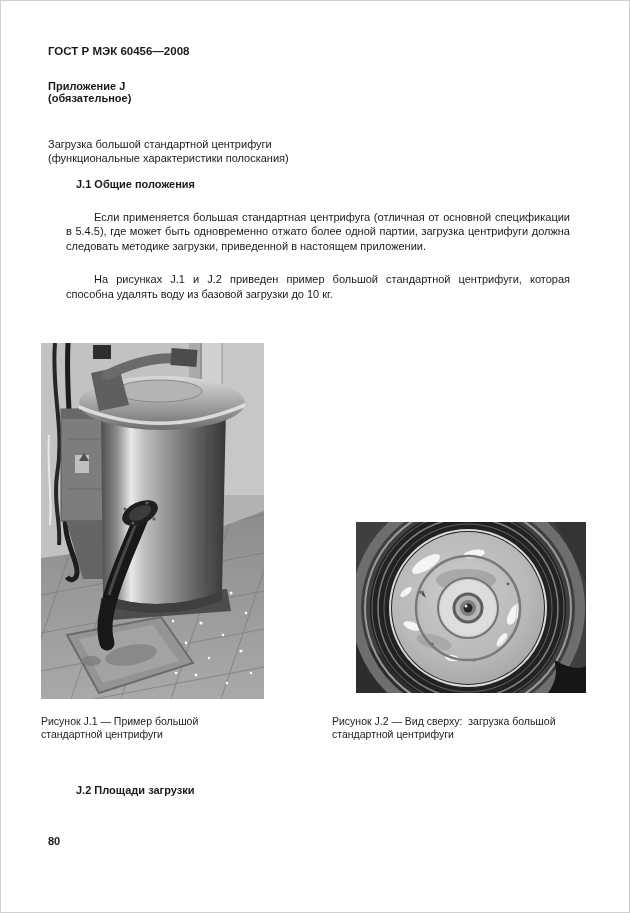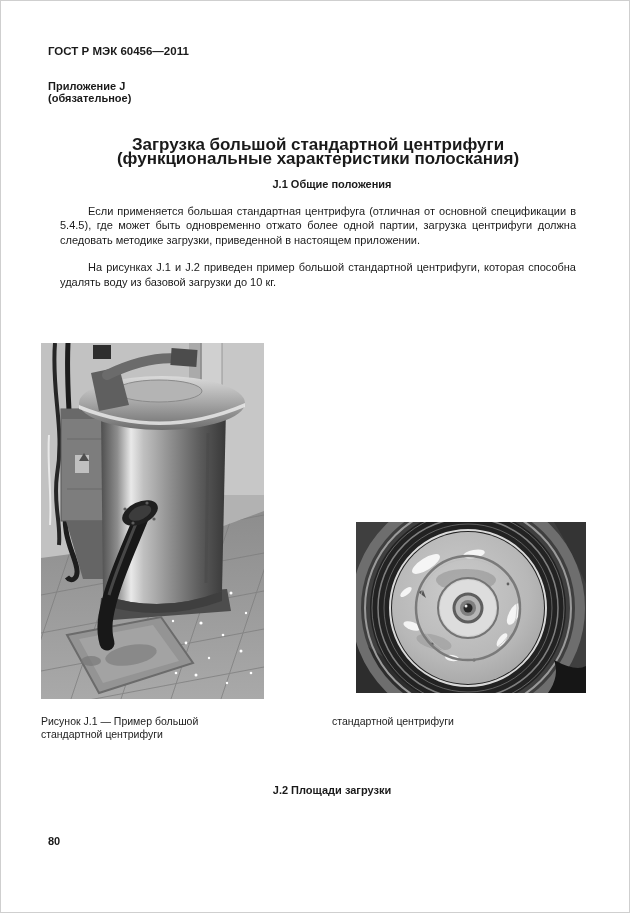--- a/index.html
+++ b/index.html
@@ -3,40 +3,40 @@
 <meta charset="utf-8">
 <style>
   html,body{margin:0;padding:0;background:#ffffff;}
   .page{
     position:relative;width:630px;height:913px;background:#ffffff;
     font-family:"Liberation Sans",sans-serif;color:#1a1a1a;
     overflow:hidden;border:1px solid #cfcfcf;box-sizing:border-box;
   }
   .hdr{position:absolute;left:47px;top:44px;font-weight:bold;font-size:11.5px;white-space:nowrap;}
   .annex{position:absolute;left:47px;top:79px;width:540px;text-align:left;font-weight:bold;font-size:11px;line-height:12px;}
-  .doc-title{position:absolute;left:47px;top:137px;width:540px;text-align:center;font-weight:bold;font-size:17px;line-height:13.5px;}
+  .doc-title{position:absolute;left:47px;top:137px;width:540px;text-align:left;font-weight:normal;font-size:11px;line-height:13.5px;}
   .bodytext{position:absolute;left:47px;top:176px;width:540px;font-size:11px;line-height:14.7px;text-align:justify;}
-  .bodytext .sh{font-weight:bold;margin-left:28px;text-align:center;}
-  .bodytext p{margin:12px;text-indent:28px;}
+  .bodytext .sh{font-weight:bold;margin-left:28px;text-align:left;}
+  .bodytext p{margin:18px;text-indent:28px;}
   .bodytext.j2{top:782px;}
   .caption{position:absolute;font-size:10.5px;line-height:12.5px;color:#222222;}
   .cap1{left:40px;top:714px;width:224px;}
   .cap2{left:331px;top:714px;width:280px;}
   .pagenum{position:absolute;left:47px;top:834px;font-size:11px;font-weight:bold;}
   .fig{position:absolute;}
   .fig svg{display:block;}
   .fig1{left:40px;top:342px;width:223px;height:356px;}
   .fig2{left:355px;top:521px;width:230px;height:171px;}
 </style>
 </head>
 <body>
 
 <div class="page">
 
-  <div class="hdr">ГОСТ Р МЭК 60456—2011</div>
+  <div class="hdr">ГОСТ Р МЭК 60456—2008</div>
 
   <div class="annex">
     <div>Приложение J</div>
     <div>(обязательное)</div>
   </div>
 
   <div class="doc-title">
     <div>Загрузка большой стандартной центрифуги</div>
     <div>(функциональные характеристики полоскания)</div>
   </div>
@@ -229,20 +229,21 @@
       <path d="M198,138 Q220,150 230,144 L230,171 L192,171 Q204,154 198,138 Z" fill="#161616"></path>
     </svg>
   </div>
 
   <div class="caption cap1">
     <div>Рисунок J.1 — Пример большой</div>
     <div>стандартной центрифуги</div>
   </div>
 
   <div class="caption cap2">
+    <div>Рисунок J.2 — Вид сверху:&nbsp; загрузка большой</div>
     <div>стандартной центрифуги</div>
   </div>
 
   <div class="bodytext j2">
     <div class="sh">J.2 Площади загрузки</div>
   </div>
 
   <div class="pagenum">80</div>
 
 </div>

